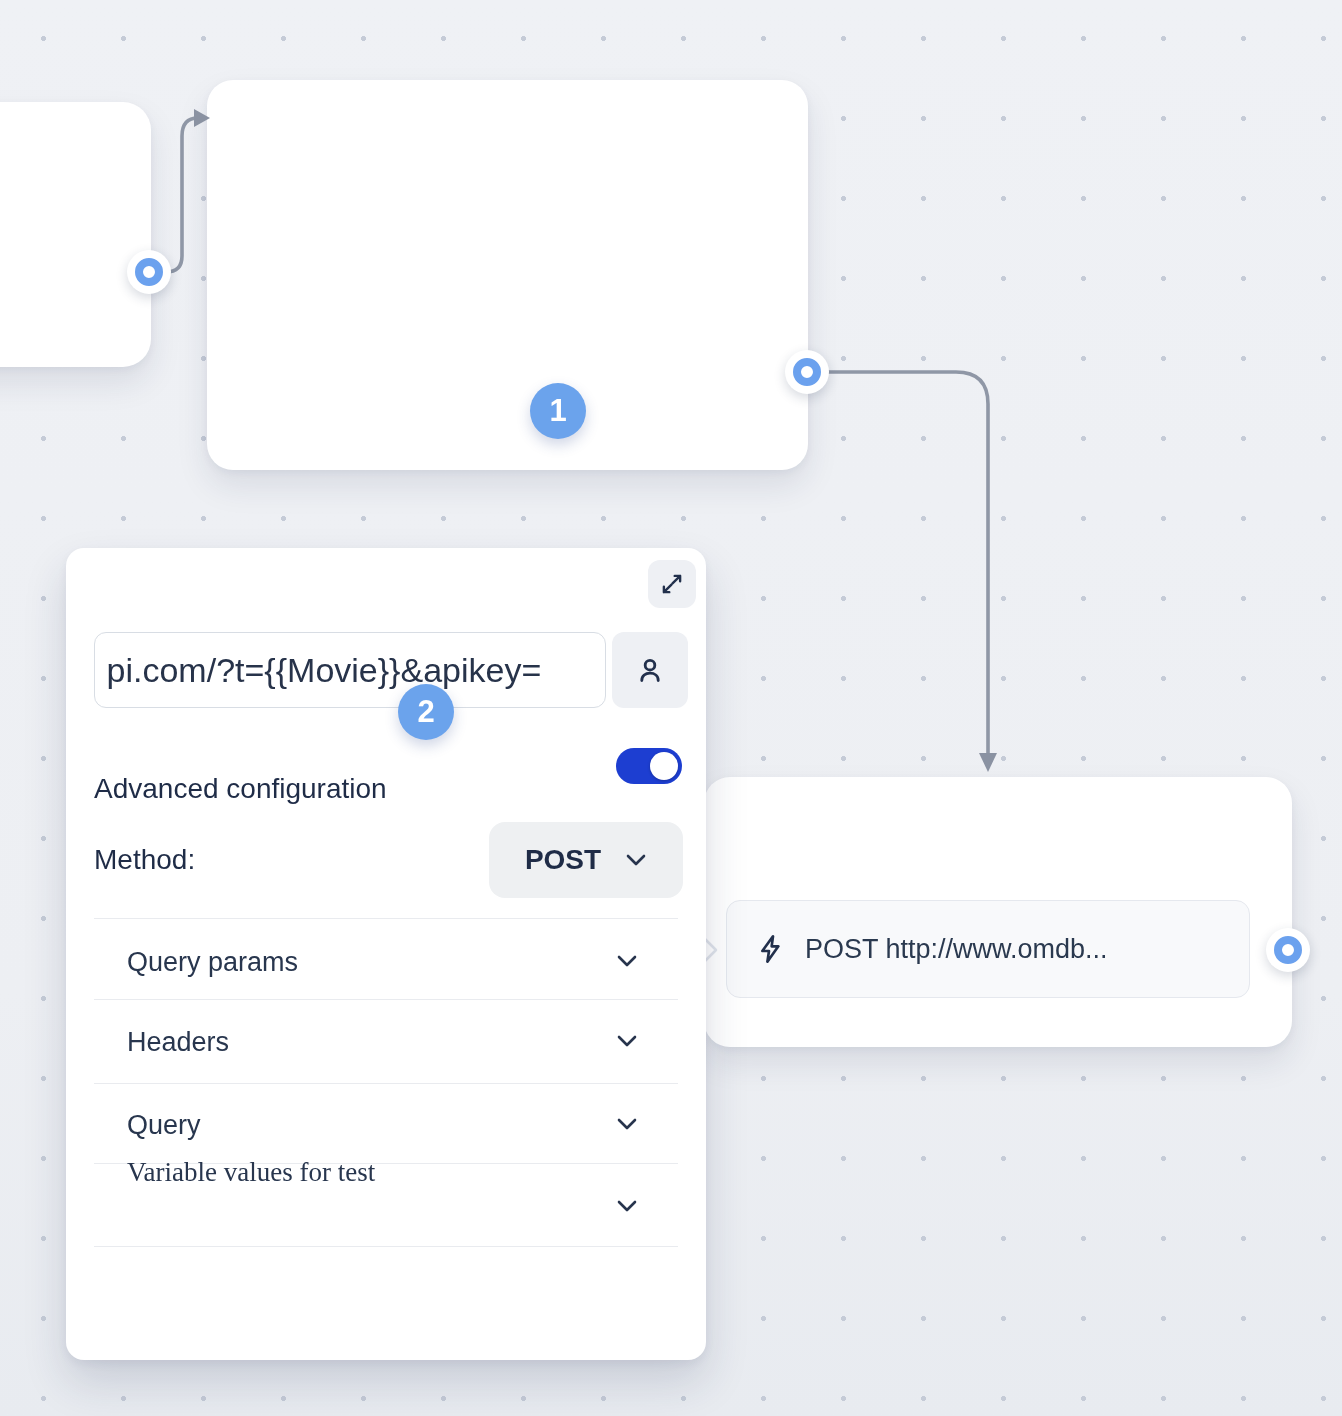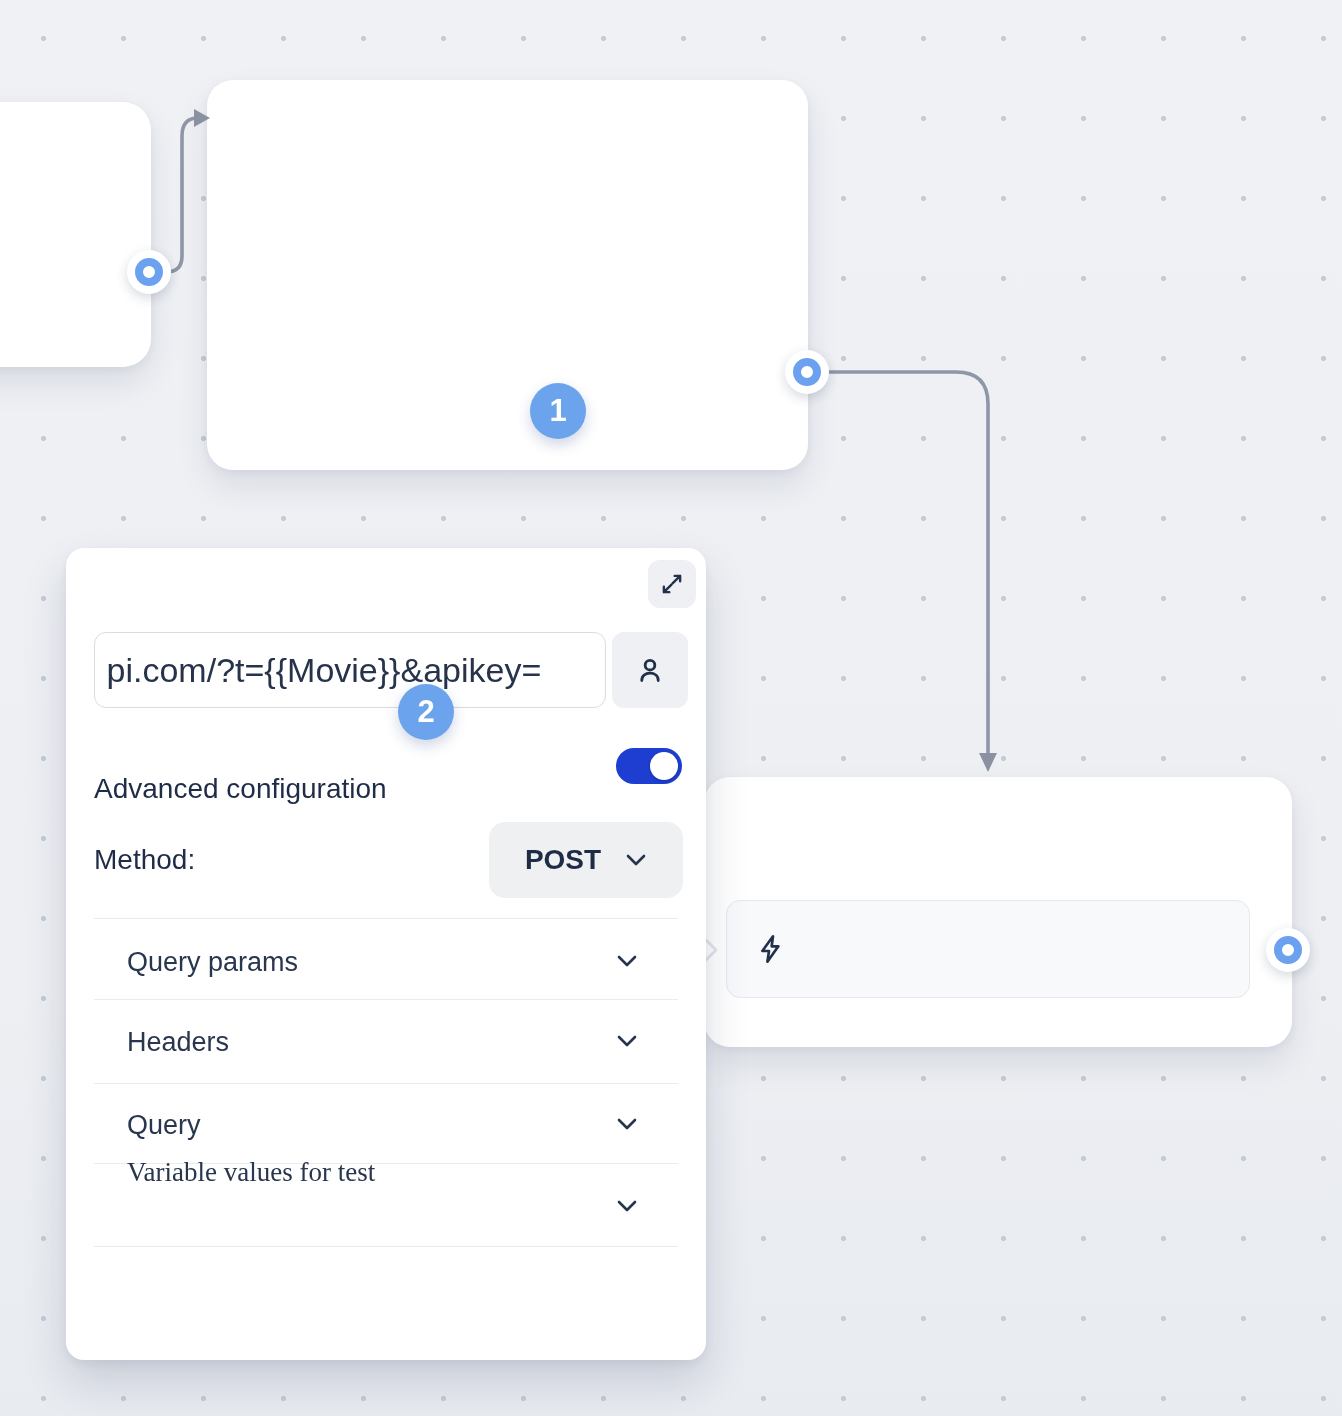--- a/index.html
+++ b/index.html
@@ -95,20 +95,21 @@
 
   <div class="card" style="left:704px;top:777px;width:588px;height:270px;"></div>
   <div class="node-title" style="left:736px;top:828px;">OMDB Request</div>
 
   <div class="item" style="left:726px;top:900px;width:524px;height:98px;z-index:12;">
     <span style="display:flex;">
       <svg width="32" height="32" viewBox="0 0 24 24" fill="none" stroke="#22304c" stroke-width="2" stroke-linejoin="round">
         <path d="M13.5 2.5 L5.5 13.5 h5 l-1.2 8 L17.5 10 h-5 z"></path>
       </svg>
     </span>
+    <span class="item-label">POST http://www.omdb...</span>
   </div>
 
   <svg class="notch" style="left:698px;top:932px;" width="26" height="36">
     <path d="M2 2 L18 18 L2 34" fill="#ffffff" stroke="#dfe3ea" stroke-width="2.5" stroke-linejoin="round"></path>
   </svg>
 
   <div class="port-halo" style="left:1266px;top:928px;"></div>
   <div class="port" style="left:1274px;top:936px;"></div>
 
   <div id="panel">

